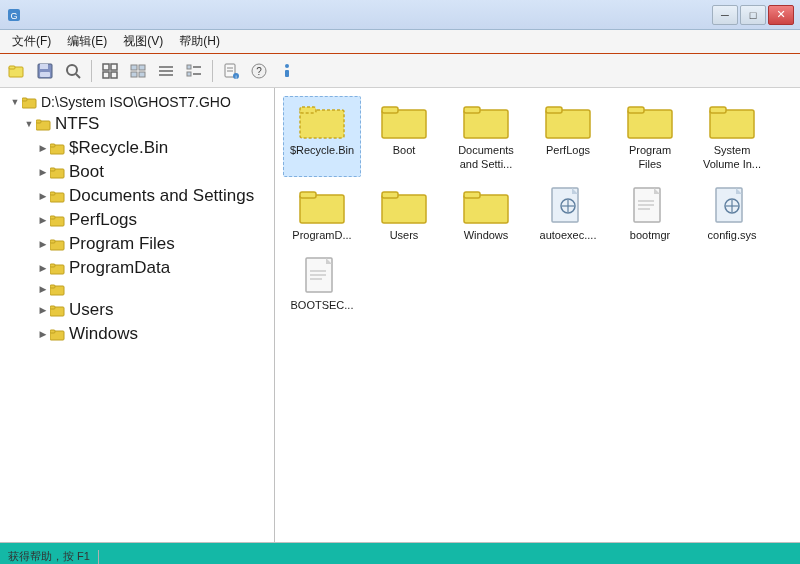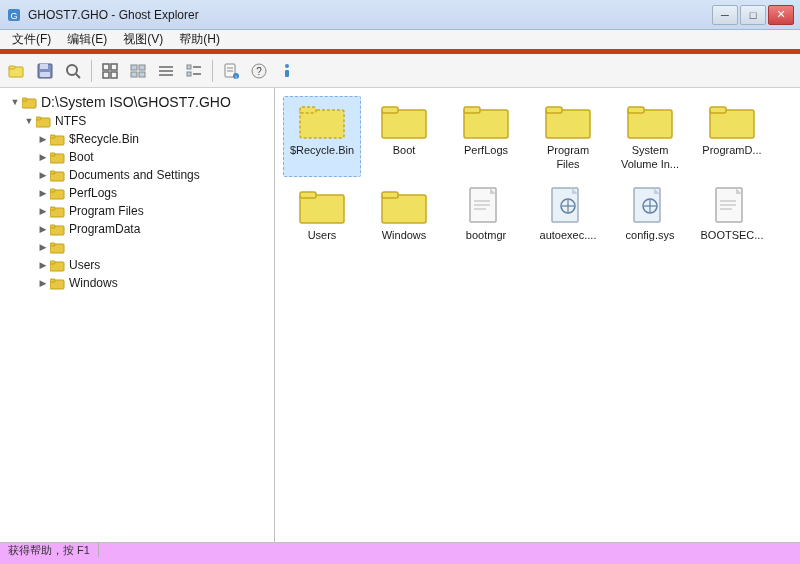--- a/index.html
+++ b/index.html
@@ -57,21 +57,21 @@
     }
     .title-btn.close {
       background: linear-gradient(to bottom, #f08080, #cc4444);
       border-color: #aa3333;
       color: white;
     }
 
     
     .menu-bar {
       background: #f5f5f5;
-      border-bottom: 5px solid #c2410c;
+      border-bottom: 1px solid #c2410c;
       display: flex;
       align-items: center;
       padding: 2px 4px;
       height: 24px;
     }
     .menu-item {
       padding: 2px 8px;
       cursor: pointer;
       border-radius: 2px;
       color: #1a1a1a;
@@ -135,21 +135,21 @@
       width: 14px;
       height: 14px;
       display: flex;
       align-items: center;
       justify-content: center;
       font-size: 9px;
       color: #666;
       flex-shrink: 0;
     }
     .tree-label {
-      font-size: 12px;
+      font-size: 17px;
     }
 
     
     .file-panel {
       flex: 1;
       background: white;
       overflow-y: auto;
       padding: 8px;
       display: flex;
       flex-wrap: wrap;
@@ -183,24 +183,24 @@
       text-align: center;
       color: #1a1a1a;
       line-height: 1.3;
       word-break: break-word;
       margin-top: 2px;
     }
 
     
     .status-bar {
       height: 22px;
-      background: #f0abfc;
+      background: #14b8a6;
       border-top: 1px solid #c0c0c0;
       display: flex;
-      align-items: flex-start;
+      align-items: flex-end;
       padding: 0 8px;
       font-size: 11px;
       color: #333;
     }
     .status-sep {
       width: 1px;
       height: 14px;
       background: #b0b0b0;
       margin: 0 8px;
     }
@@ -222,21 +222,20 @@
   </style>
 </head>
 <body>
 
 <div class="title-bar">
   <div class="title-bar-left">
     <svg class="title-icon" viewBox="0 0 16 16">
       <rect x="2" y="2" width="12" height="12" rx="2" fill="#4488cc"></rect>
       <text x="8" y="12" text-anchor="middle" font-size="9" fill="white">G</text>
     </svg>
-    <span class="title-text">GHOST7.GHO - Ghost Explorer</span>
   </div>
   <div class="title-controls">
     <div class="title-btn">─</div>
     <div class="title-btn">□</div>
     <div class="title-btn close">✕</div>
   </div>
 </div>
 
 <div class="menu-bar">
   <div class="menu-item">文件(F)</div>
@@ -440,20 +439,29 @@
     <div class="file-item">
       <div class="file-icon">
         <svg class="folder-svg" viewBox="0 0 48 38">
           <rect x="2" y="8" width="44" height="28" rx="2" fill="#f0e060" stroke="#c8a820" stroke-width="1.5"></rect>
           <rect x="2" y="5" width="16" height="6" rx="2" fill="#f0e060" stroke="#c8a820" stroke-width="1.5"></rect>
         </svg>
       </div>
       <span class="file-label">Boot</span>
     </div>
 
+    <div class="file-item">
+      <div class="file-icon">
+        <svg class="folder-svg" viewBox="0 0 48 38">
+          <rect x="2" y="8" width="44" height="28" rx="2" fill="#f0e060" stroke="#c8a820" stroke-width="1.5"></rect>
+          <rect x="2" y="5" width="16" height="6" rx="2" fill="#f0e060" stroke="#c8a820" stroke-width="1.5"></rect>
+        </svg>
+      </div>
+      <span class="file-label">Documents and Setti...</span>
+    </div>
 
     <div class="file-item">
       <div class="file-icon">
         <svg class="folder-svg" viewBox="0 0 48 38">
           <rect x="2" y="8" width="44" height="28" rx="2" fill="#f0e060" stroke="#c8a820" stroke-width="1.5"></rect>
           <rect x="2" y="5" width="16" height="6" rx="2" fill="#f0e060" stroke="#c8a820" stroke-width="1.5"></rect>
         </svg>
       </div>
       <span class="file-label">PerfLogs</span>
     </div>
@@ -499,20 +507,33 @@
     </div>
 
     <div class="file-item">
       <div class="file-icon">
         <svg class="folder-svg" viewBox="0 0 48 38">
           <rect x="2" y="8" width="44" height="28" rx="2" fill="#f0e060" stroke="#c8a820" stroke-width="1.5"></rect>
           <rect x="2" y="5" width="16" height="6" rx="2" fill="#f0e060" stroke="#c8a820" stroke-width="1.5"></rect>
         </svg>
       </div>
       <span class="file-label">Windows</span>
+    </div>
+
+    <div class="file-item">
+      <div class="file-icon">
+        <svg width="36" height="40" viewBox="0 0 36 40">
+          <rect x="2" y="2" width="26" height="34" rx="1" fill="#e8f0f8" stroke="#a0b0c0" stroke-width="1.5"></rect>
+          <polygon points="22,2 28,8 22,8" fill="#c0d0e0"></polygon>
+          <circle cx="18" cy="20" r="7" fill="none" stroke="#6080a0" stroke-width="1.5"></circle>
+          <line x1="18" y1="14" x2="18" y2="26" stroke="#6080a0" stroke-width="1.2"></line>
+          <line x1="12" y1="20" x2="24" y2="20" stroke="#6080a0" stroke-width="1.2"></line>
+        </svg>
+      </div>
+      <span class="file-label">autoexec....</span>
     </div>
 
     <div class="file-item">
       <div class="file-icon">
         <svg width="36" height="40" viewBox="0 0 36 40">
           <rect x="2" y="2" width="26" height="34" rx="1" fill="#f8f8f8" stroke="#b0b0b0" stroke-width="1.5"></rect>
           <polygon points="22,2 28,8 22,8" fill="#d0d0d0"></polygon>
           <line x1="6" y1="15" x2="22" y2="15" stroke="#c0c0c0" stroke-width="1.2"></line>
           <line x1="6" y1="19" x2="22" y2="19" stroke="#c0c0c0" stroke-width="1.2"></line>
           <line x1="6" y1="23" x2="18" y2="23" stroke="#c0c0c0" stroke-width="1.2"></line>
@@ -524,33 +545,20 @@
     <div class="file-item">
       <div class="file-icon">
         <svg width="36" height="40" viewBox="0 0 36 40">
           <rect x="2" y="2" width="26" height="34" rx="1" fill="#e8f0f8" stroke="#a0b0c0" stroke-width="1.5"></rect>
           <polygon points="22,2 28,8 22,8" fill="#c0d0e0"></polygon>
           <circle cx="18" cy="20" r="7" fill="none" stroke="#6080a0" stroke-width="1.5"></circle>
           <line x1="18" y1="14" x2="18" y2="26" stroke="#6080a0" stroke-width="1.2"></line>
           <line x1="12" y1="20" x2="24" y2="20" stroke="#6080a0" stroke-width="1.2"></line>
         </svg>
       </div>
-      <span class="file-label">autoexec....</span>
-    </div>
-
-    <div class="file-item">
-      <div class="file-icon">
-        <svg width="36" height="40" viewBox="0 0 36 40">
-          <rect x="2" y="2" width="26" height="34" rx="1" fill="#e8f0f8" stroke="#a0b0c0" stroke-width="1.5"></rect>
-          <polygon points="22,2 28,8 22,8" fill="#c0d0e0"></polygon>
-          <circle cx="18" cy="20" r="7" fill="none" stroke="#6080a0" stroke-width="1.5"></circle>
-          <line x1="18" y1="14" x2="18" y2="26" stroke="#6080a0" stroke-width="1.2"></line>
-          <line x1="12" y1="20" x2="24" y2="20" stroke="#6080a0" stroke-width="1.2"></line>
-        </svg>
-      </div>
       <span class="file-label">config.sys</span>
     </div>
 
     <div class="file-item">
       <div class="file-icon">
         <svg width="36" height="40" viewBox="0 0 36 40">
           <rect x="2" y="2" width="26" height="34" rx="1" fill="#f8f8f8" stroke="#b0b0b0" stroke-width="1.5"></rect>
           <polygon points="22,2 28,8 22,8" fill="#d0d0d0"></polygon>
           <line x1="6" y1="15" x2="22" y2="15" stroke="#c0c0c0" stroke-width="1.2"></line>
           <line x1="6" y1="19" x2="22" y2="19" stroke="#c0c0c0" stroke-width="1.2"></line>

